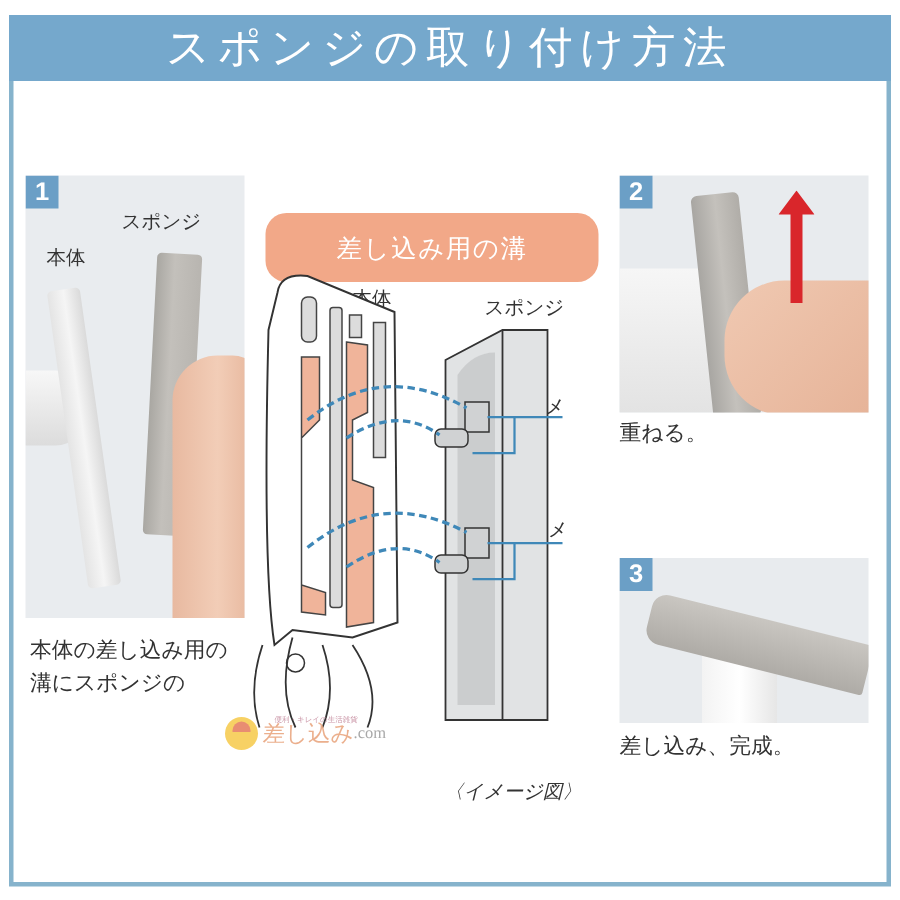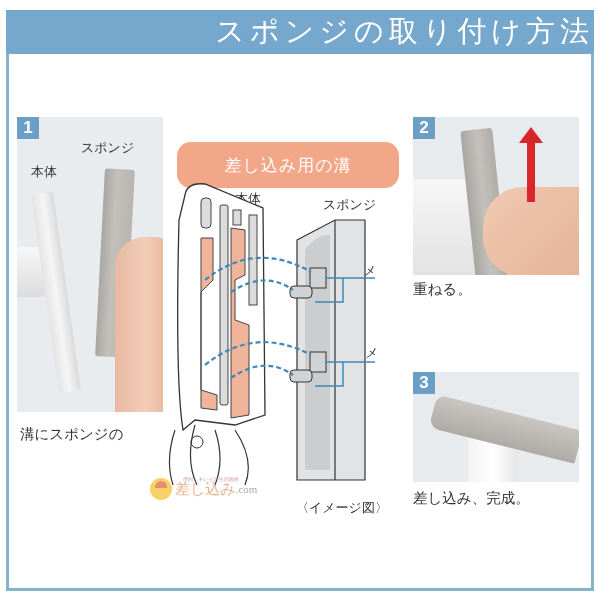--- a/index.html
+++ b/index.html
@@ -5,21 +5,21 @@
   * { box-sizing: border-box; margin: 0; padding: 0; }
   html, body { width: 600px; height: 600px; background: #ffffff; overflow: hidden; }
   body { position: relative; font-family: "DejaVu Sans", sans-serif; color: #333; }
 
   .frame {
     position: absolute; left: 6px; top: 10px; width: 588px; height: 581px;
     border: 3px solid #86b3cc; background: #ffffff;
   }
   .header {
     position: absolute; left: 6px; top: 10px; width: 588px; height: 44px;
-    background: #75a8cc; display: flex; align-items: center; justify-content: flex-end;
+    background: #75a8cc; display: flex; align-items: center; justify-content: center;
   }
   .header-title {
     color: #ffffff; font-size: 29px; letter-spacing: 5px; font-weight: normal;
   }
 
   
   .panel-img { position: absolute; background: #e7eaed; overflow: hidden; }
   .badge {
     position: absolute; left: 0; top: 0; width: 22px; height: 22px;
     background: #6b9fc6; color: #fff; font-size: 17px; font-weight: bold;
@@ -52,21 +52,21 @@
   }
 
   
   .groove-pill {
     position: absolute; left: 177px; top: 142px; width: 222px; height: 46px;
     background: #f2a888; border-radius: 14px; color: #ffffff; font-size: 17px;
     display: flex; align-items: center; justify-content: center; letter-spacing: 1px;
   }
   .diagram-label { position: absolute; font-size: 13px; color: #333; }
   .diagram-svg { position: absolute; left: 165px; top: 180px; }
-  .caption { position: absolute; left: 296px; top: 499px; font-size: 13px; color: #333; }
+  .caption { position: absolute; left: 296px; top: 519px; font-size: 13px; color: #333; font-style: italic; }
 
   
   .logo { position: absolute; left: 150px; top: 478px; display: flex; align-items: center; opacity: 0.85; }
   .logo-circle { width: 22px; height: 22px; border-radius: 50%; background: #f6c94a; position: relative; }
   .logo-circle::after { content: ""; position: absolute; left: 5px; top: 3px; width: 12px; height: 7px; background: #e57a5a; border-radius: 6px 6px 0 0; }
   .logo-text { font-size: 15px; color: #e8a27a; margin-left: 3px; }
   .logo-com { font-size: 11px; color: #999; font-family: Liberation Serif, serif; }
   .logo-tag { position: absolute; left: 183px; top: 476px; font-size: 5px; color: #c9a; }
 
   
@@ -96,20 +96,21 @@
 <div class="panel-img" id="p1">
   <div class="badge">1</div>
   <div class="p1-label" style="left:14px; top:46px;">本体</div>
   <div class="p1-label" style="left:64px; top:22px;">スポンジ</div>
   <div class="handle-photo"></div>
   <div class="body-photo"></div>
   <div class="sponge-photo"></div>
   <div class="hand-photo"></div>
 </div>
 <div class="step-text" style="left:20px; top:423px;">
+  <div>本体の差し込み用の</div>
   <div>溝にスポンジの</div>
 </div>
 
 <div class="groove-pill">差し込み用の溝</div>
 <div class="diagram-label" style="left:235px; top:190px;">本体</div>
 <div class="diagram-label" style="left:323px; top:196px;">スポンジ</div>
 <div class="diagram-label" style="left:350px; top:262px;">ツメ</div>
 <div class="diagram-label" style="left:352px; top:344px;">ツメ</div>
 
 <svg class="diagram-svg" width="240" height="310" viewBox="0 0 240 310">

